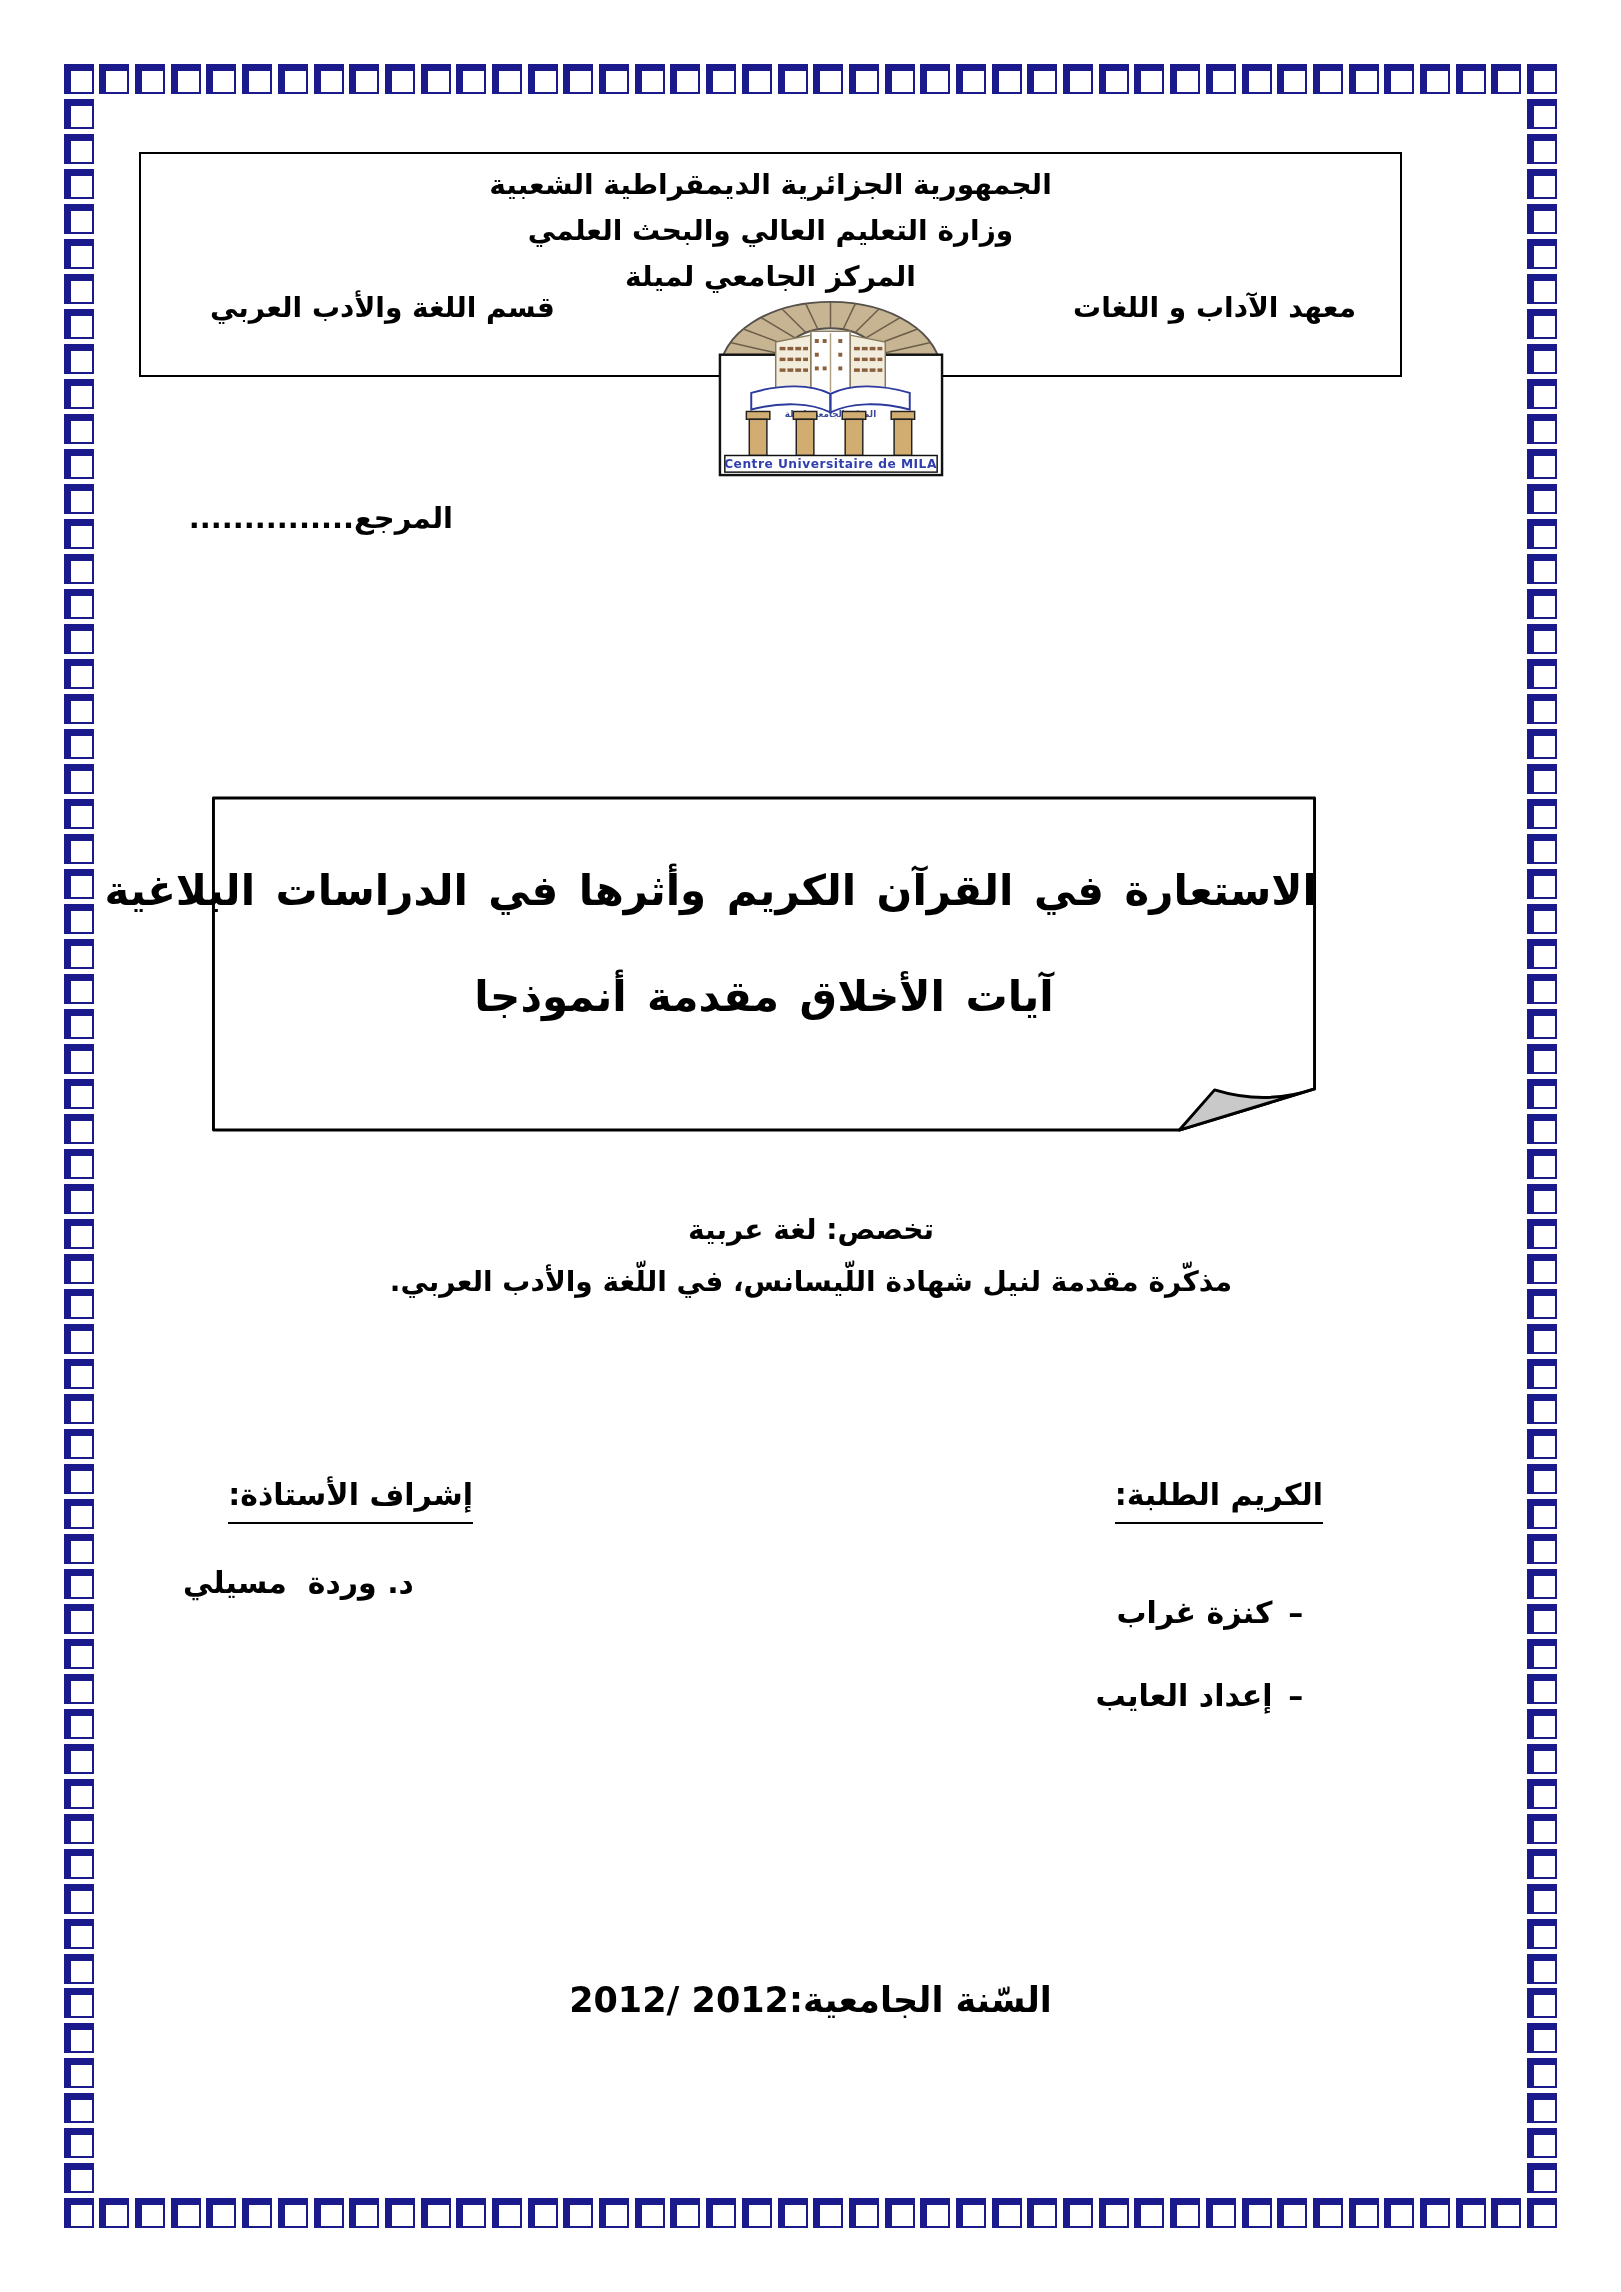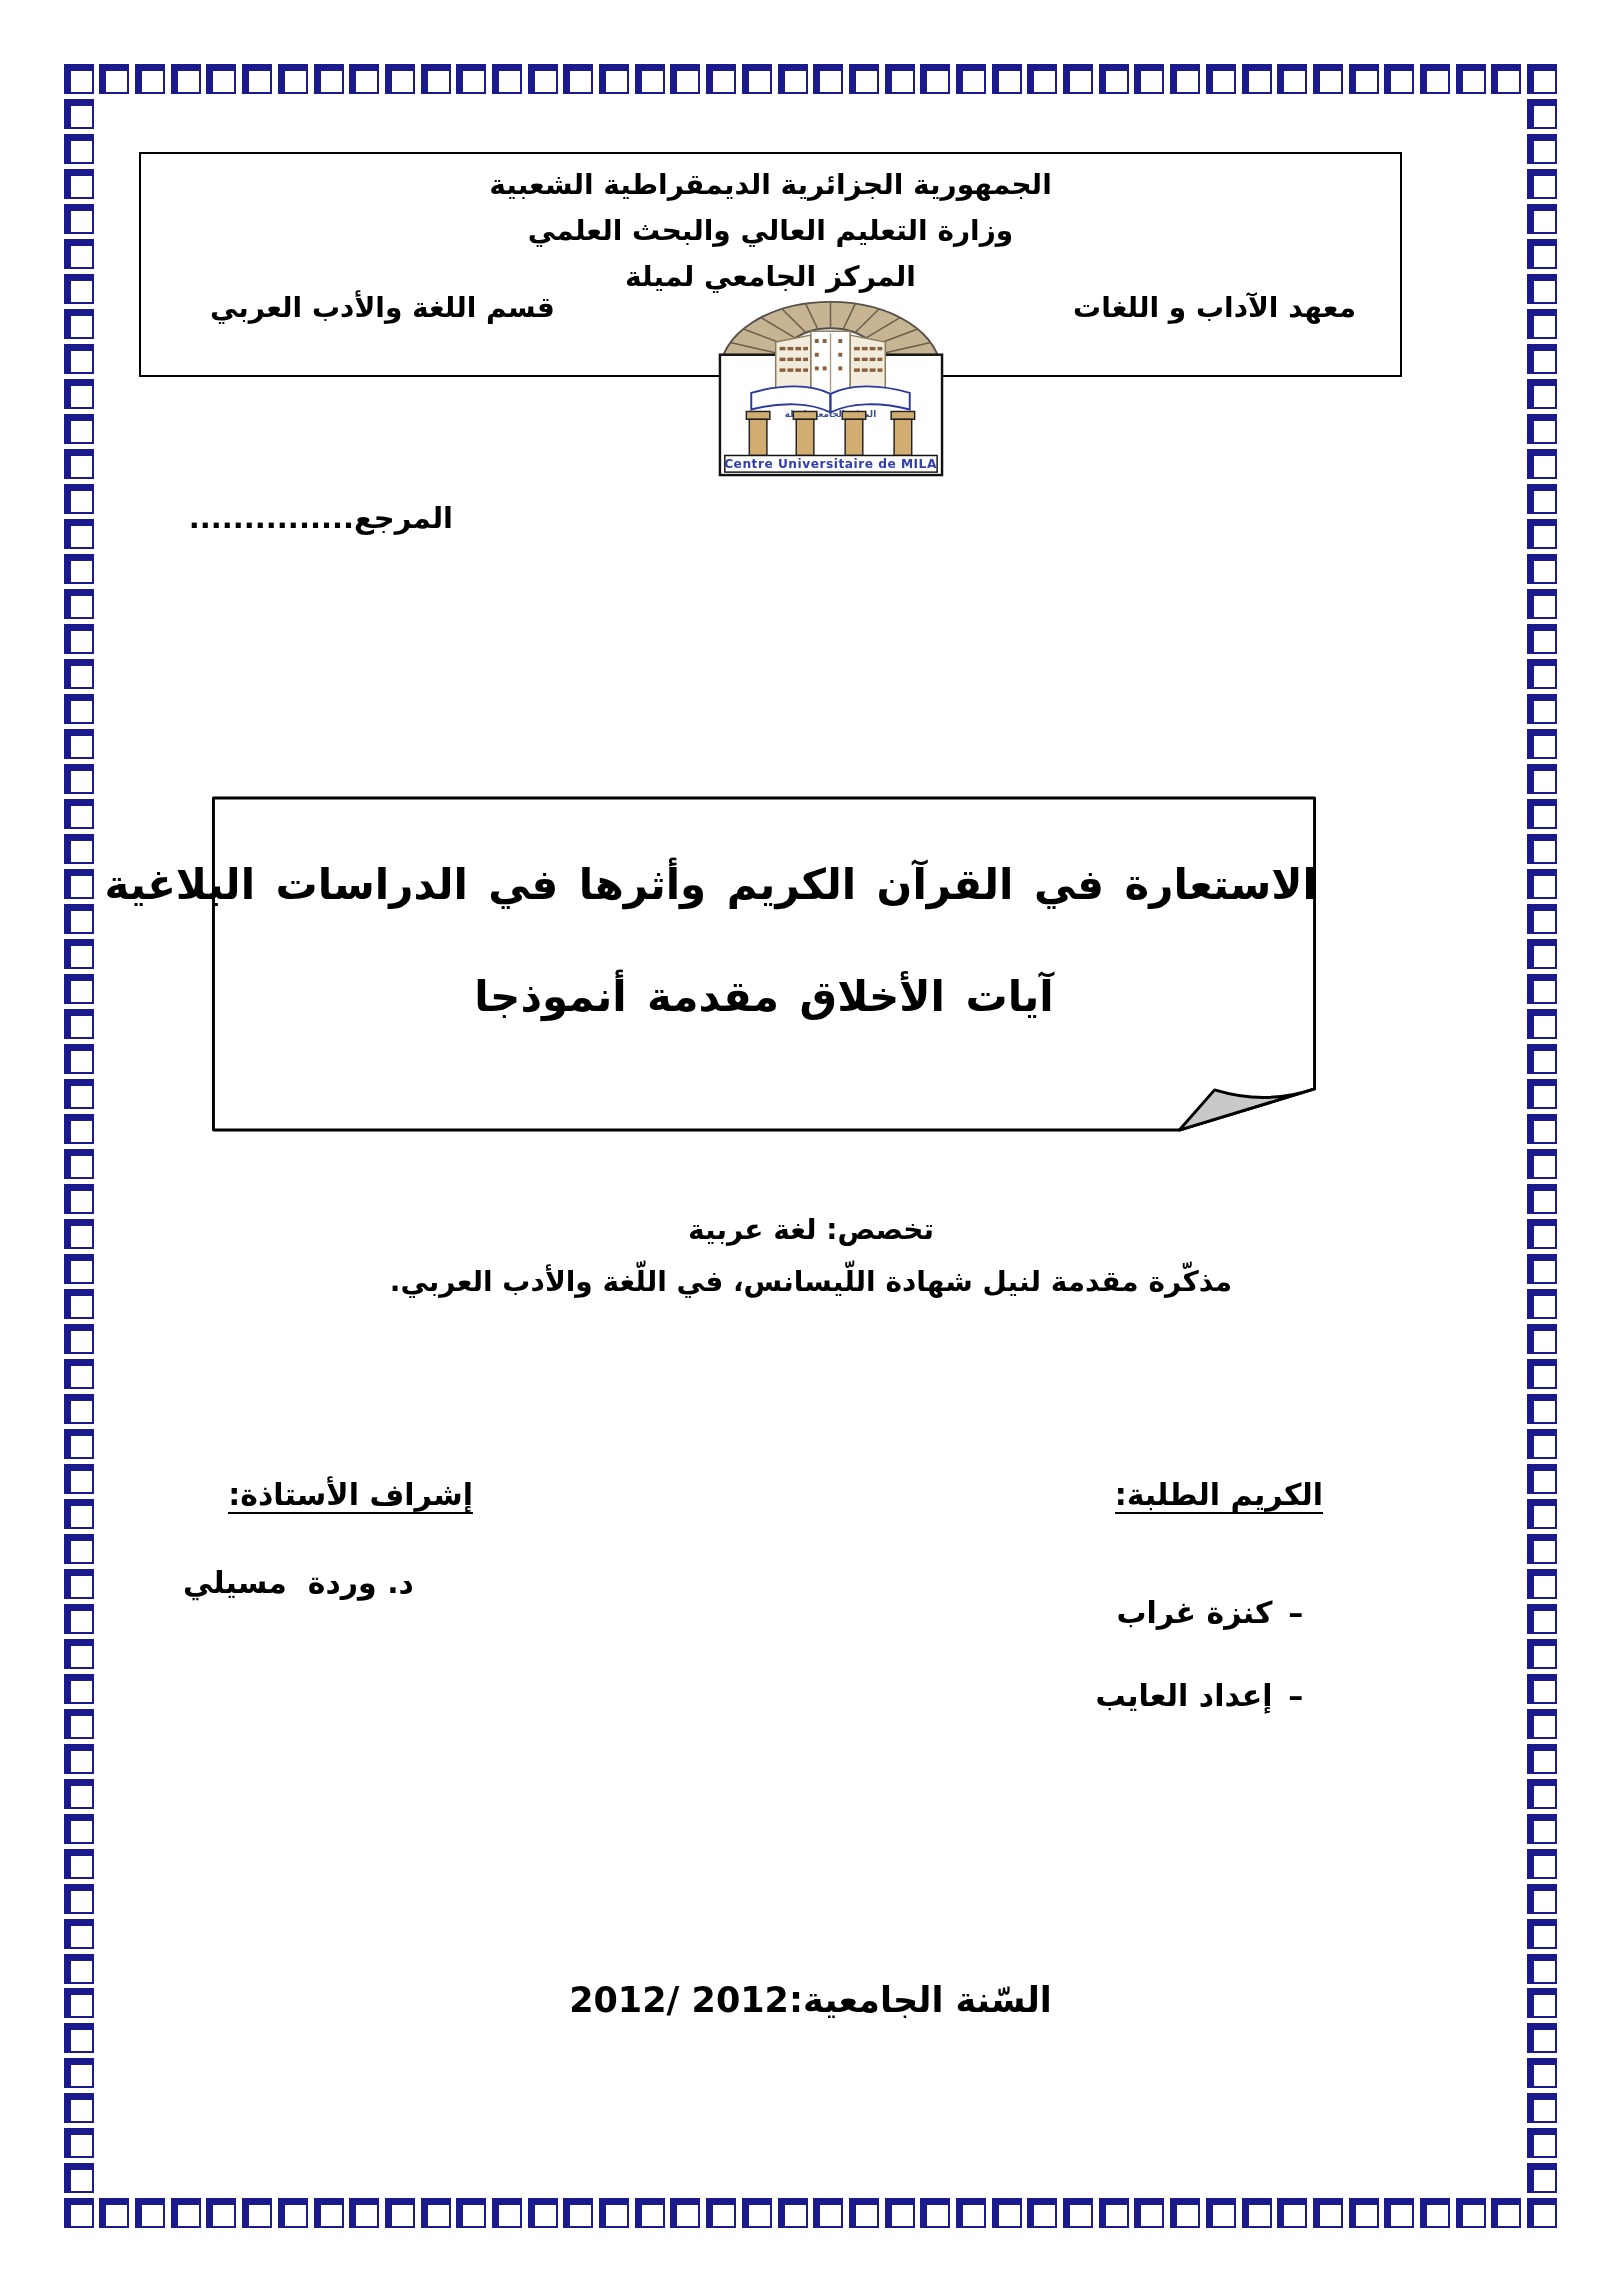--- a/index.html
+++ b/index.html
@@ -24,28 +24,28 @@
   
   .logo{position:absolute;left:717px;top:296px;width:227px;height:182px;}
   
   .reference{position:absolute;left:147px;top:501px;width:306px;direction:rtl;
     font-size:29px;font-weight:bold;white-space:nowrap;}
   
   .title-box{position:absolute;left:211px;top:796px;width:1106px;height:336px;}
   .title-box svg{position:absolute;left:0;top:0;}
   .title-line{position:absolute;left:0;width:100%;text-align:center;direction:rtl;
     font-size:42px;font-weight:bold;line-height:63px;word-spacing:5.9px;white-space:nowrap;}
-  .title-line.l1{top:57px;text-align:right;}
+  .title-line.l1{top:63px;text-align:right;}
   .title-line.l2{top:169px;}
   
   .memo{position:absolute;left:321px;top:1204px;width:980px;text-align:center;direction:rtl;
     font-size:28px;font-weight:bold;line-height:52px;}
   
   .sec-heading{position:absolute;direction:rtl;font-size:30px;font-weight:bold;white-space:nowrap;}
-  .sec-heading .u{display:inline-block;border-bottom:2.9px solid #000;padding-bottom:0;}
+  .sec-heading .u{display:inline-block;border-bottom:2.9px solid #000;padding-bottom:10px;}
   .name-line{position:absolute;direction:rtl;font-size:30px;font-weight:bold;white-space:pre;}
   .students-heading{left:980px;width:343px;top:1477px;}
   .student-1{left:980px;width:365px;top:1560px;}
   .student-2{left:980px;width:365px;top:1643px;}
   .dash{margin-inline-end:15.7px;}
   .supervisor-heading{left:189px;width:284px;top:1477px;}
   .supervisor-name{left:130px;width:284px;top:1565px;}
   
   .year{position:absolute;left:0;top:1980px;width:1621px;text-align:center;direction:rtl;
     font-size:35px;font-weight:bold;}

